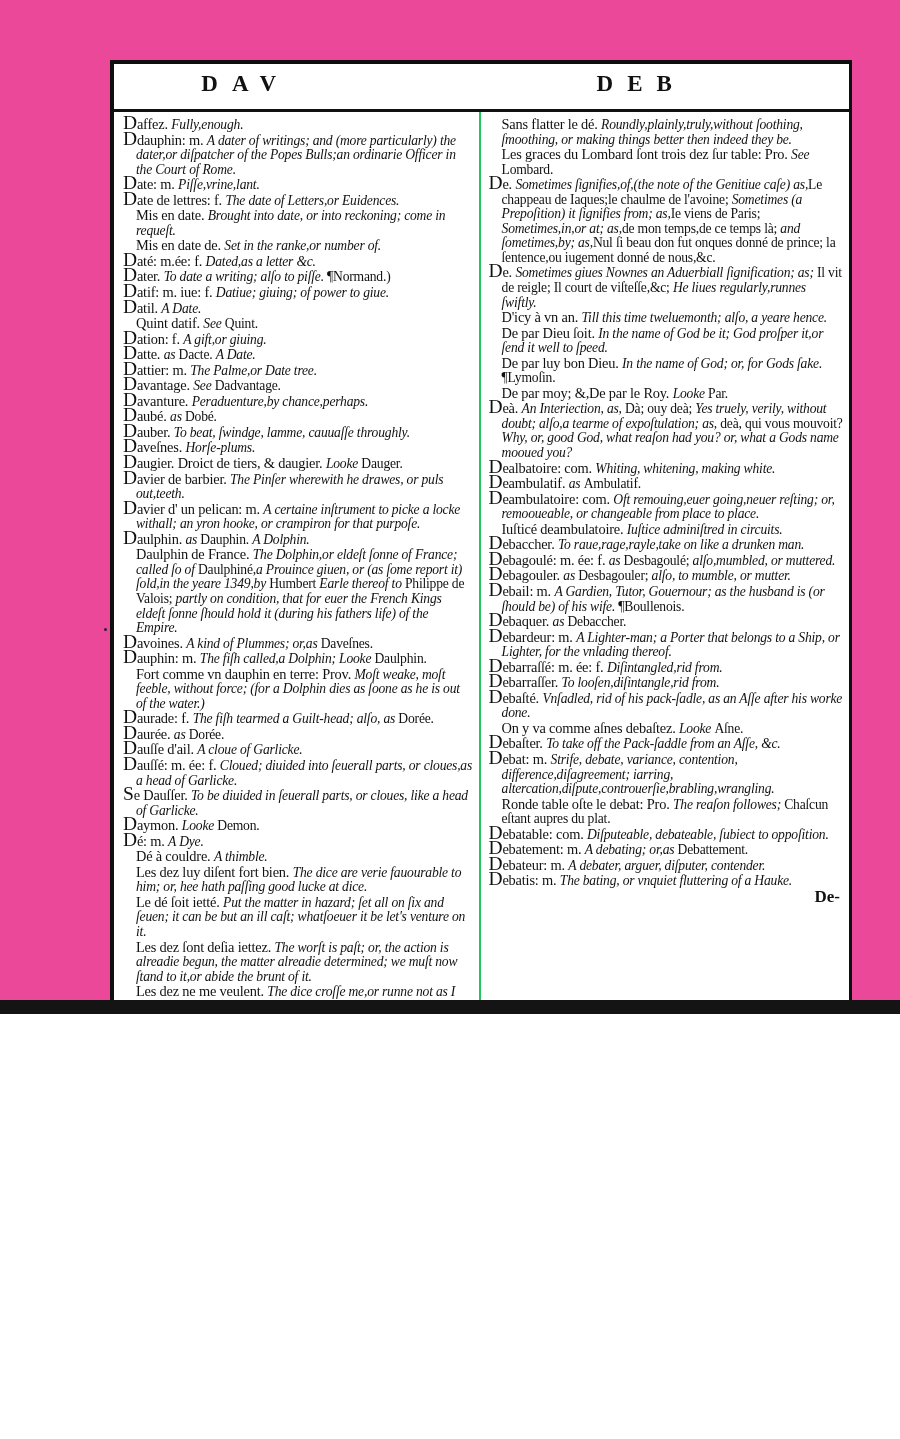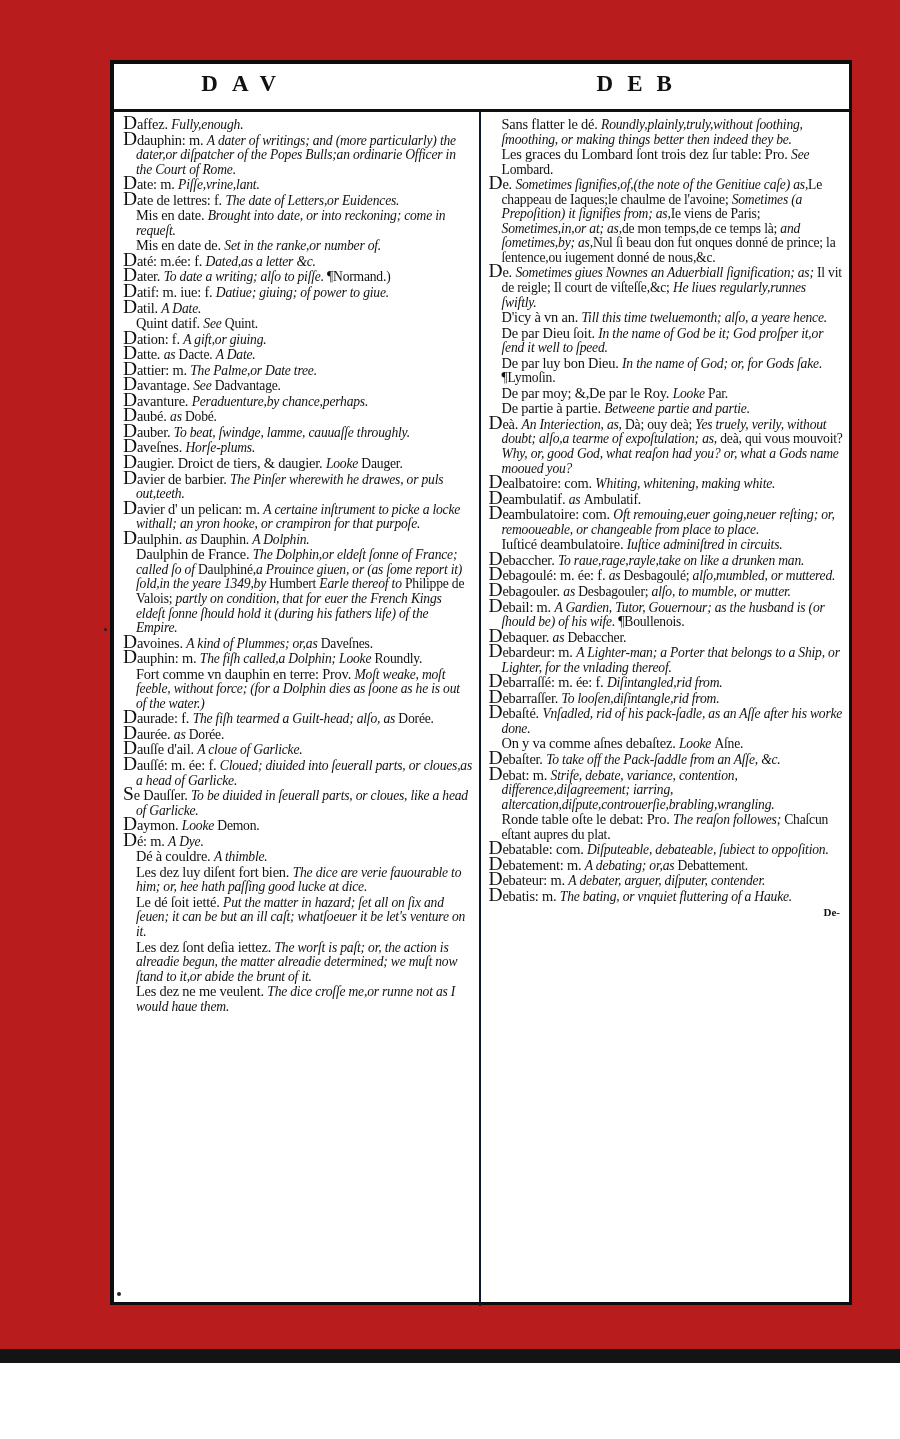--- a/index.html
+++ b/index.html
@@ -1,37 +1,37 @@
 <!DOCTYPE html>
 <html><head>
 <meta charset="utf-8">
 <style>
   html,body{margin:0;padding:0;background:#ffffff;}
-  .canvas{position:relative;width:900px;height:1363px;background:#b91c1c;overflow:hidden;
+  .canvas{position:relative;width:900px;height:1014px;background:#ec4899;overflow:hidden;
           font-family:"Liberation Serif","DejaVu Serif",serif;color:#111;}
   .page{position:absolute;left:110px;top:60px;width:742px;height:1245px;
         border-top:4px solid #0e0e0e;border-left:4px solid #0e0e0e;
         border-right:3px solid #0e0e0e;border-bottom:3px solid #0e0e0e;
         box-sizing:border-box;background:#fff;}
   .hdr{height:48px;border-bottom:3px solid #101010;display:flex;box-sizing:border-box;}
   .hdr .half{width:50%;text-align:center;padding-top:7px;font-size:23px;font-weight:bold;
              letter-spacing:14px;position:relative;}
   .hdr .hl{left:-52px;}
   .hdr .hr{left:-24px;}
   .cols{display:flex;height:1194px;}
   .col{box-sizing:border-box;overflow:hidden;font-size:13.6px;line-height:14.55px;font-family:Liberation Serif, serif;}
   .col.left{width:368px;padding:5px 6px 0 9px;}
-  .col.right{width:374px;border-left:2px solid #0f172a;padding:5px 5px 0 8px;}
+  .col.right{width:374px;border-left:2px solid #22c55e;padding:5px 5px 0 8px;}
   p.entry{margin:0;padding-left:13px;text-indent:-13px;letter-spacing:-0.2px;}
   p.entry.sub{text-indent:0;}
   .ro{font-style:normal;}
   .it{font-style:italic;}
   .hd{font-size:14.4px;}
   .cap{font-size:19.5px;line-height:10px;}
-  .catchword{margin:1px 4px 0 0;text-align:right;font-size:11px;font-weight:bold;}
+  .catchword{margin:1px 4px 0 0;text-align:right;font-size:17px;font-weight:bold;}
   .scan-bar{position:absolute;left:0;bottom:0;width:900px;height:14px;background:#141414;}
   .speck{position:absolute;background:#222;border-radius:50%;}
 </style>
 </head>
 <body>
 
 <div class="canvas">
   <div class="page">
     <div class="hdr">
       <div class="half hl">DAV</div>
@@ -57,21 +57,21 @@
           <p class="entry main"><span class="cap">D</span><span class="ro hd">avanture. </span><span class="it">Peraduenture,by chance,perhaps.</span></p>
           <p class="entry main"><span class="cap">D</span><span class="ro hd">aubé. </span><span class="it">as </span><span class="ro">Dobé.</span></p>
           <p class="entry main"><span class="cap">D</span><span class="ro hd">auber. </span><span class="it">To beat, ſwindge, lamme, cauuaſſe throughly.</span></p>
           <p class="entry main"><span class="cap">D</span><span class="ro hd">aveſnes. </span><span class="it">Horſe-plums.</span></p>
           <p class="entry main"><span class="cap">D</span><span class="ro hd">augier. Droict de tiers, &amp; daugier. </span><span class="it">Looke </span><span class="ro">Dauger.</span></p>
           <p class="entry main"><span class="cap">D</span><span class="ro hd">avier de barbier. </span><span class="it">The Pinſer wherewith he drawes, or puls out,teeth.</span></p>
           <p class="entry main"><span class="cap">D</span><span class="ro hd">avier d' un pelican: m. </span><span class="it">A certaine inſtrument to picke a locke withall; an yron hooke, or crampiron for that purpoſe.</span></p>
           <p class="entry main"><span class="cap">D</span><span class="ro hd">aulphin. </span><span class="it">as </span><span class="ro">Dauphin. </span><span class="it">A Dolphin.</span></p>
           <p class="entry sub"><span class="ro hd">Daulphin de France. </span><span class="it">The Dolphin,or eldeſt ſonne of France; called ſo of </span><span class="ro">Daulphiné,</span><span class="it">a Prouince giuen, or (as ſome report it) ſold,in the yeare 1349,by </span><span class="ro">Humbert </span><span class="it">Earle thereof to </span><span class="ro">Philippe de Valois; </span><span class="it">partly on condition, that for euer the French Kings eldeſt ſonne ſhould hold it (during his fathers life) of the Empire.</span></p>
           <p class="entry main"><span class="cap">D</span><span class="ro hd">avoines. </span><span class="it">A kind of Plummes; or,as </span><span class="ro">Daveſnes.</span></p>
-          <p class="entry main"><span class="cap">D</span><span class="ro hd">auphin: m. </span><span class="it">The fiſh called,a Dolphin; Looke </span><span class="ro">Roundly.</span></p>
+          <p class="entry main"><span class="cap">D</span><span class="ro hd">auphin: m. </span><span class="it">The fiſh called,a Dolphin; Looke </span><span class="ro">Daulphin.</span></p>
           <p class="entry sub"><span class="ro hd">Fort comme vn dauphin en terre: Prov. </span><span class="it">Moſt weake, moſt feeble, without force; (for a Dolphin dies as ſoone as he is out of the water.)</span></p>
           <p class="entry main"><span class="cap">D</span><span class="ro hd">aurade: f. </span><span class="it">The fiſh tearmed a Guilt-head; alſo, as </span><span class="ro">Dorée.</span></p>
           <p class="entry main"><span class="cap">D</span><span class="ro hd">aurée. </span><span class="it">as </span><span class="ro">Dorée.</span></p>
           <p class="entry main"><span class="cap">D</span><span class="ro hd">auſſe d'ail. </span><span class="it">A cloue of Garlicke.</span></p>
           <p class="entry main"><span class="cap">D</span><span class="ro hd">auſſé: m. ée: f. </span><span class="it">Cloued; diuided into ſeuerall parts, or cloues,as a head of Garlicke.</span></p>
           <p class="entry main"><span class="cap">S</span><span class="ro hd">e Dauſſer. </span><span class="it">To be diuided in ſeuerall parts, or cloues, like a head of Garlicke.</span></p>
           <p class="entry main"><span class="cap">D</span><span class="ro hd">aymon. </span><span class="it">Looke </span><span class="ro">Demon.</span></p>
           <p class="entry main"><span class="cap">D</span><span class="ro hd">é: m. </span><span class="it">A Dye.</span></p>
           <p class="entry sub"><span class="ro hd">Dé à couldre. </span><span class="it">A thimble.</span></p>
           <p class="entry sub"><span class="ro hd">Les dez luy diſent fort bien. </span><span class="it">The dice are verie fauourable to him; or, hee hath paſſing good lucke at dice.</span></p>
@@ -82,21 +82,20 @@
       <div class="col right">
         <div id="col-right">
             <p class="entry sub"><span class="ro hd">Sans flatter le dé. </span><span class="it">Roundly,plainly,truly,without ſoothing, ſmoothing, or making things better then indeed they be.</span></p>
             <p class="entry sub"><span class="ro hd">Les graces du Lombard ſont trois dez ſur table: Pro. </span><span class="it">See </span><span class="ro">Lombard.</span></p>
             <p class="entry main"><span class="cap">D</span><span class="ro hd">e. </span><span class="it">Sometimes ſignifies,of,(the note of the Genitiue caſe) as,</span><span class="ro">Le chappeau de Iaques;le chaulme de l'avoine; </span><span class="it">Sometimes (a Prepoſition) it ſignifies from; as,</span><span class="ro">Ie viens de Paris; </span><span class="it">Sometimes,in,or at; as,</span><span class="ro">de mon temps,de ce temps là; </span><span class="it">and ſometimes,by; as,</span><span class="ro">Nul ſi beau don fut onques donné de prince; la ſentence,ou iugement donné de nous,&amp;c.</span></p>
             <p class="entry main"><span class="cap">D</span><span class="ro hd">e. </span><span class="it">Sometimes giues Nownes an Aduerbiall ſignification; as; </span><span class="ro">Il vit de reigle; Il court de viſteſſe,&amp;c; </span><span class="it">He liues regularly,runnes ſwiftly.</span></p>
             <p class="entry sub"><span class="ro hd">D'icy à vn an. </span><span class="it">Till this time tweluemonth; alſo, a yeare hence.</span></p>
             <p class="entry sub"><span class="ro hd">De par Dieu ſoit. </span><span class="it">In the name of God be it; God proſper it,or ſend it well to ſpeed.</span></p>
             <p class="entry sub"><span class="ro hd">De par luy bon Dieu. </span><span class="it">In the name of God; or, for Gods ſake. </span><span class="ro">¶Lymoſin.</span></p>
             <p class="entry sub"><span class="ro hd">De par moy; &amp;,De par le Roy. </span><span class="it">Looke </span><span class="ro">Par.</span></p>
-            <p class="entry sub"><span class="ro hd">De partie à partie. </span><span class="it">Betweene partie and partie.</span></p>
             <p class="entry main"><span class="cap">D</span><span class="ro hd">eà. </span><span class="it">An Interiection, as, </span><span class="ro">Dà; ouy deà; </span><span class="it">Yes truely, verily, without doubt; alſo,a tearme of expoſtulation; as, </span><span class="ro">deà, qui vous mouvoit? </span><span class="it">Why, or, good God, what reaſon had you? or, what a Gods name mooued you?</span></p>
             <p class="entry main"><span class="cap">D</span><span class="ro hd">ealbatoire: com. </span><span class="it">Whiting, whitening, making white.</span></p>
             <p class="entry main"><span class="cap">D</span><span class="ro hd">eambulatif. </span><span class="it">as </span><span class="ro">Ambulatif.</span></p>
             <p class="entry main"><span class="cap">D</span><span class="ro hd">eambulatoire: com. </span><span class="it">Oft remouing,euer going,neuer reſting; or, remooueable, or changeable from place to place.</span></p>
             <p class="entry sub"><span class="ro hd">Iuſticé deambulatoire. </span><span class="it">Iuſtice adminiſtred in circuits.</span></p>
             <p class="entry main"><span class="cap">D</span><span class="ro hd">ebaccher. </span><span class="it">To raue,rage,rayle,take on like a drunken man.</span></p>
             <p class="entry main"><span class="cap">D</span><span class="ro hd">ebagoulé: m. ée: f. </span><span class="it">as </span><span class="ro">Desbagoulé; </span><span class="it">alſo,mumbled, or muttered.</span></p>
             <p class="entry main"><span class="cap">D</span><span class="ro hd">ebagouler. </span><span class="it">as </span><span class="ro">Desbagouler; </span><span class="it">alſo, to mumble, or mutter.</span></p>
             <p class="entry main"><span class="cap">D</span><span class="ro hd">ebail: m. </span><span class="it">A Gardien, Tutor, Gouernour; as the husband is (or ſhould be) of his wife. </span><span class="ro">¶Boullenois.</span></p>
             <p class="entry main"><span class="cap">D</span><span class="ro hd">ebaquer. </span><span class="it">as </span><span class="ro">Debaccher.</span></p>

